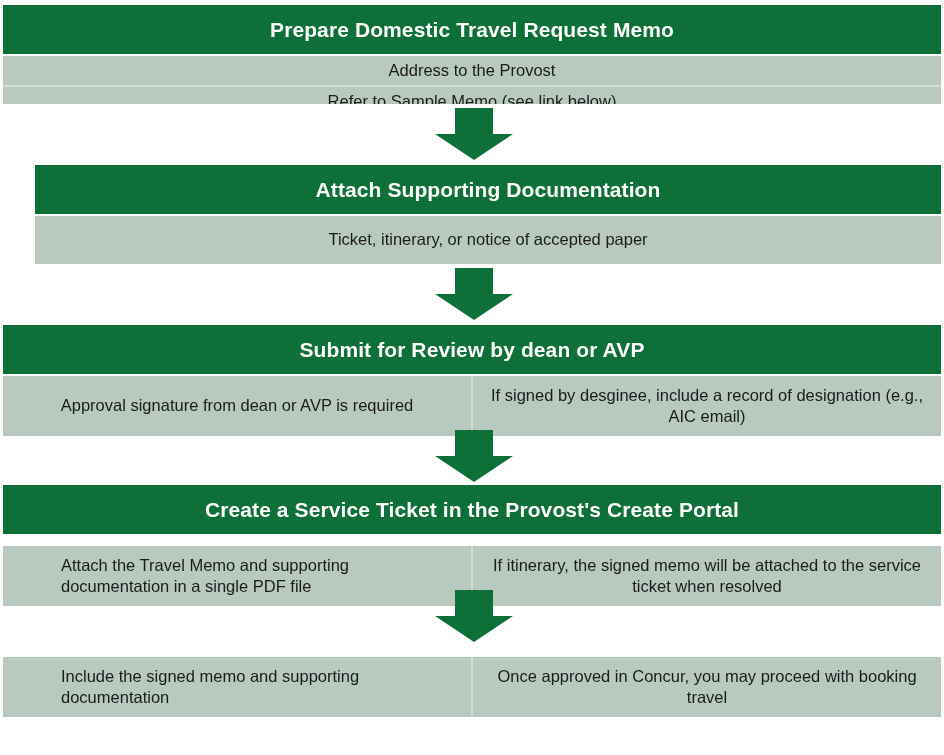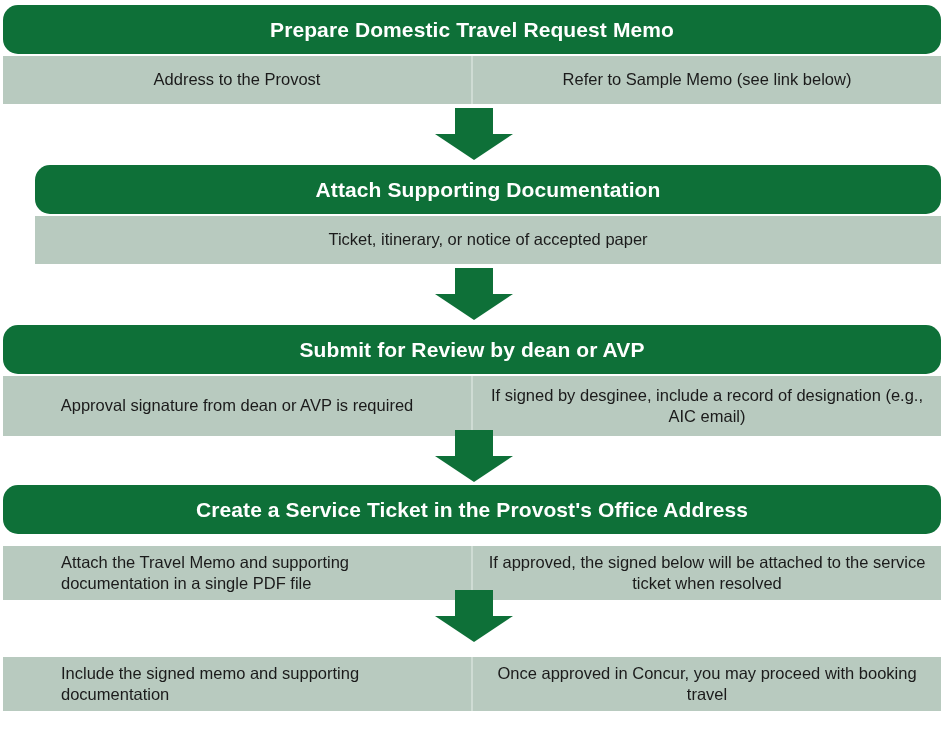--- a/index.html
+++ b/index.html
@@ -33,21 +33,20 @@
     color: #ffffff;
     display: flex;
     align-items: center;
     justify-content: center;
     text-align: center;
     font-size: 21px;
     font-weight: bold;
     letter-spacing: 0.1px;
     line-height: 1.1;
     padding: 0 10px;
-    border-radius: 15px;
   }
 
   .step-details {
     margin-top: 2px;
     display: flex;
     background: #b8cabf;
     overflow: hidden;
   }
 
   .detail-cell {
@@ -68,23 +67,23 @@
     text-align: left;
   }
 
   
   .detail-divider {
     flex: 0 0 2px;
     background: #cfdcd4;
   }
 
   
-  .details-h48 { height: 48px; }
+  .details-h48 { height: 48px; flex-direction: column; }
   .details-h52 { height: 60px; }
-  .details-h54 { height: 54px; margin-top: 12px; }
+  .details-h54 { height: 60px; margin-top: 12px; }
 
   
   .arrow {
     position: absolute;
     left: 435px;
     width: 78px;
     height: 52px;
   }
   .arrow svg { display: block; width: 78px; height: 52px; }
 </style>
@@ -130,25 +129,25 @@
     </div>
   </div>
 
   <div class="arrow" style="top:430px;">
     <svg viewBox="0 0 78 52" xmlns="http://www.w3.org/2000/svg" aria-hidden="true">
       <polygon points="20,0 58,0 58,26 78,26 39,52 0,26 20,26" fill="#0e7038"></polygon>
     </svg>
   </div>
 
   <div class="step" style="top:485px;">
-    <div class="step-header">Create a Service Ticket in the Provost's Office Address</div>
+    <div class="step-header">Create a Service Ticket in the Provost's Create Portal</div>
     <div class="step-details details-h54">
       <div class="detail-cell left-aligned" style="padding-left:58px;">Attach the Travel Memo and supporting documentation in a single PDF file</div>
       <div class="detail-divider"></div>
-      <div class="detail-cell">If approved, the signed below will be attached to the service ticket when resolved</div>
+      <div class="detail-cell">If itinerary, the signed memo will be attached to the service ticket when resolved</div>
     </div>
   </div>
 
   <div class="arrow" style="top:590px;">
     <svg viewBox="0 0 78 52" xmlns="http://www.w3.org/2000/svg" aria-hidden="true">
       <polygon points="20,0 58,0 58,26 78,26 39,52 0,26 20,26" fill="#0e7038"></polygon>
     </svg>
   </div>
 
   <div class="step" style="top:645px;">

